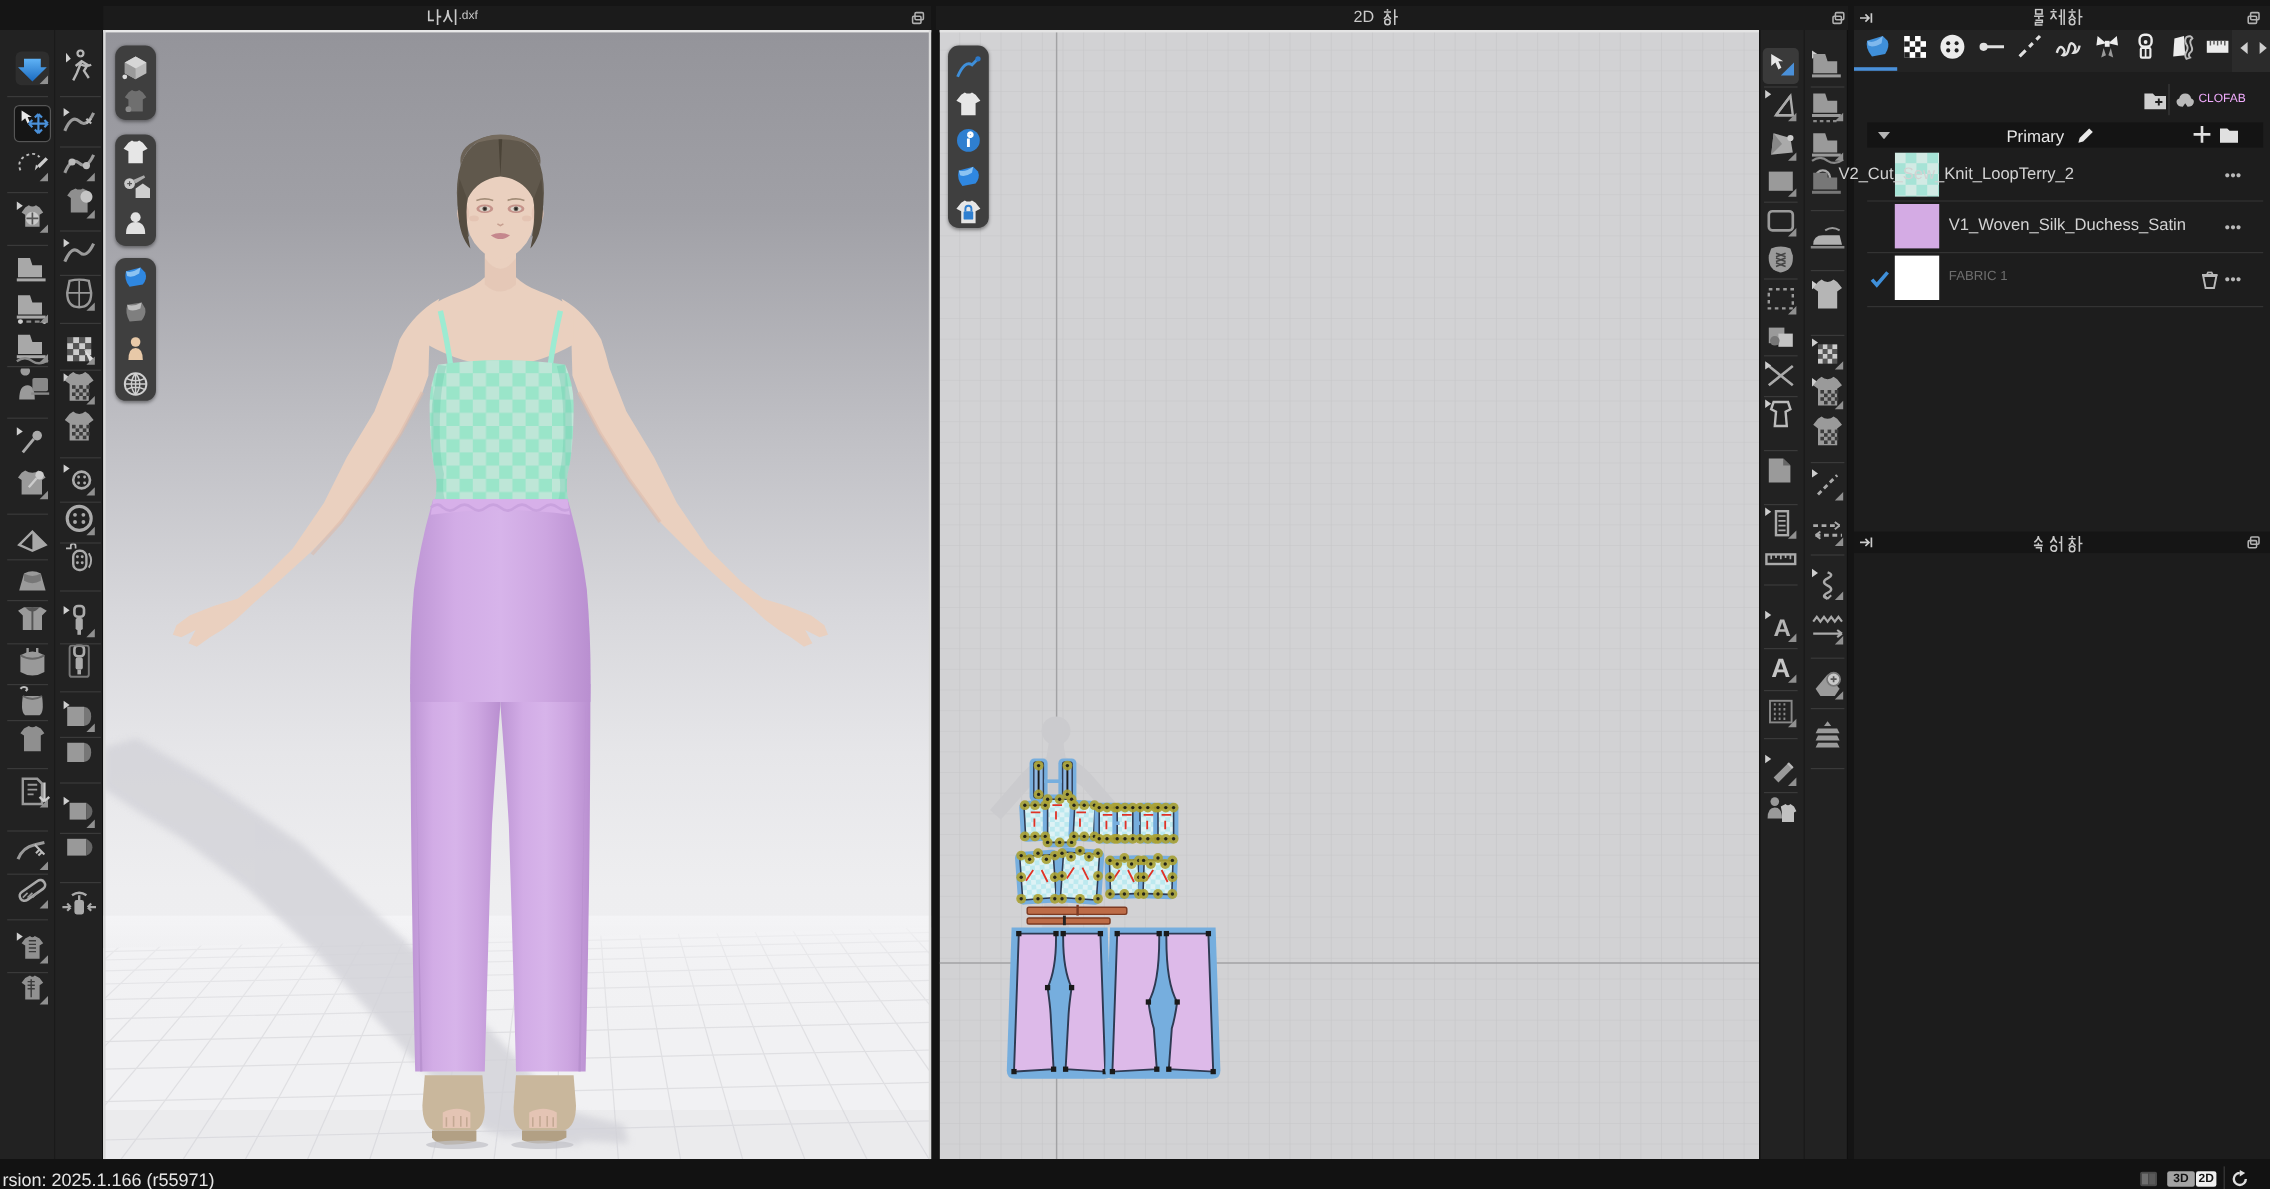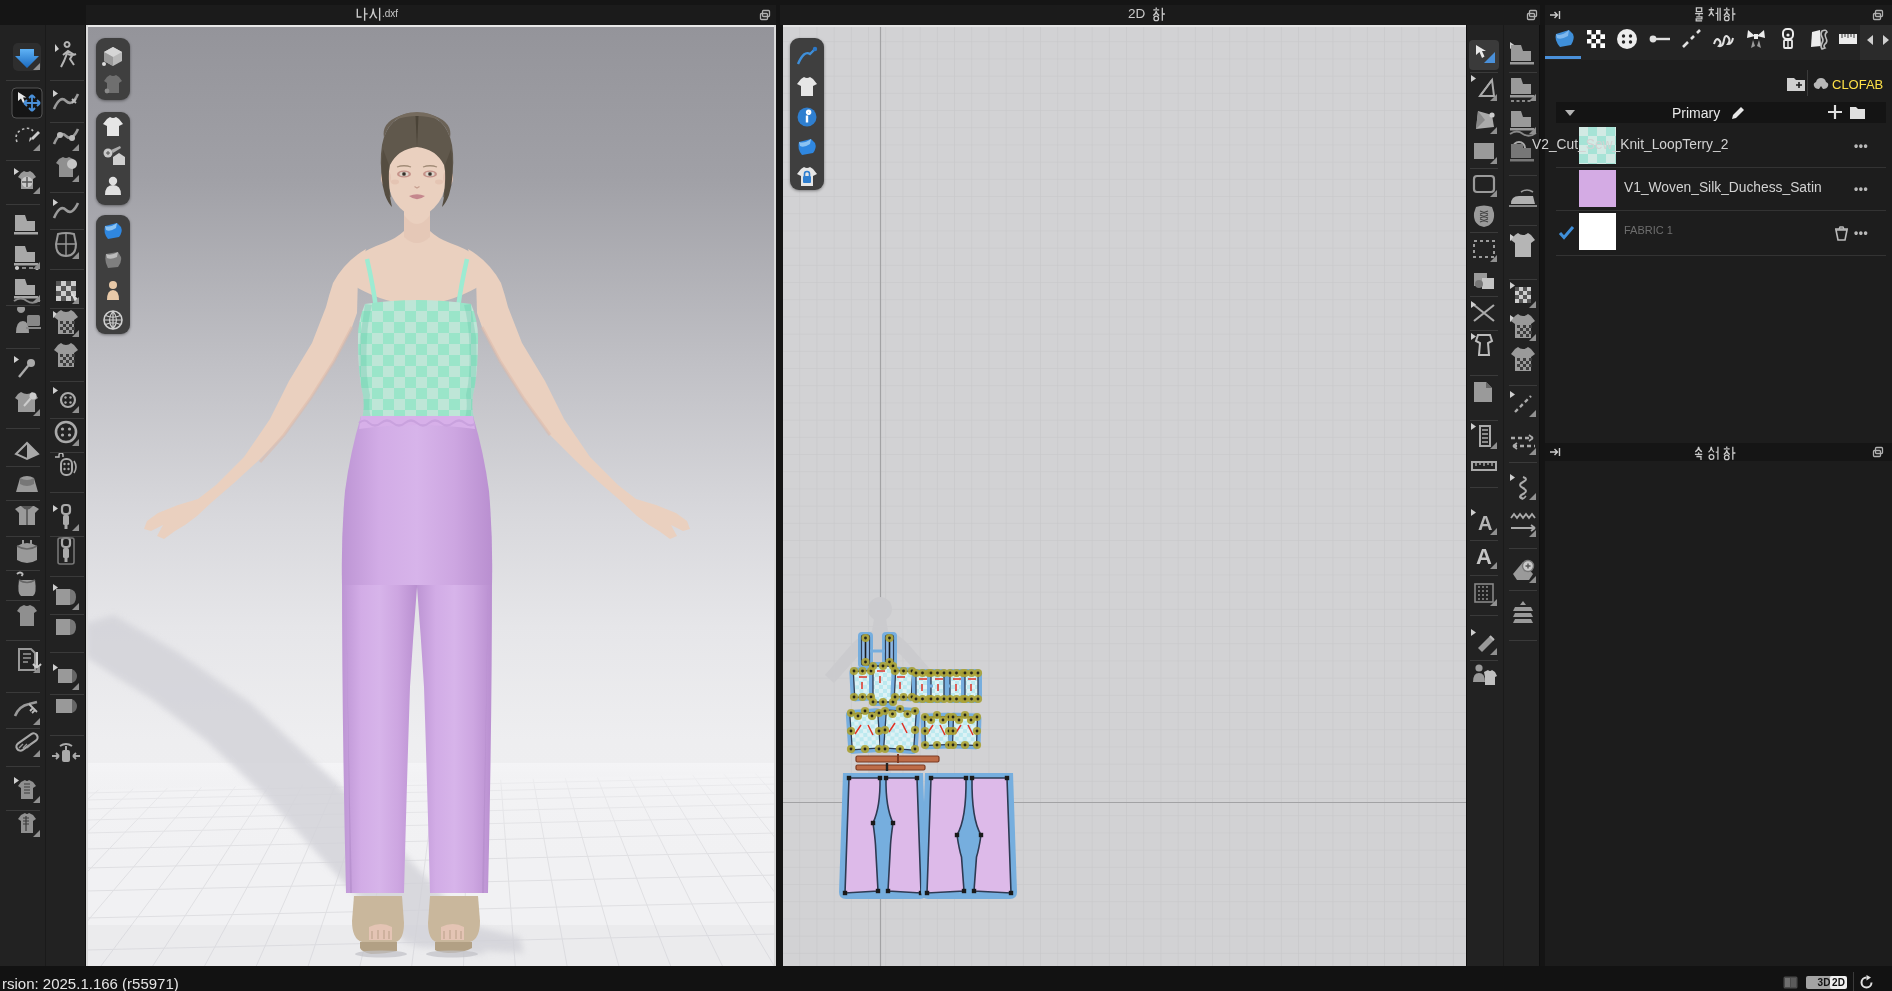--- a/index.html
+++ b/index.html
@@ -1607,21 +1607,21 @@
     <path d="M3 2 L9 7 L3 12 Z" fill="#cfcfcf"></path>
   </svg>
 <svg class="abs" style="left:1786px;top:75px" width="20" height="18" viewBox="0 0 20 18">
     <path d="M1 3 H8 L10 5 H19 V16 H1 Z" fill="#cfcfcf"></path>
     <path d="M13 7 v6 M10 10 h6" stroke="#1d1d1d" stroke-width="1.6"></path>
   </svg>
 <div class="abs" style="left:1807px;top:70px;width:1px;height:26px;background:#3a3a3a"></div>
 <svg class="abs" style="left:1813px;top:77px" width="16" height="14" viewBox="0 0 16 14">
     <path d="M8 1 Q12 1 13 5 Q16 6 15 9 Q14 12 10 12 L8 9 L6 12 Q2 12 1 9 Q0 6 3 5 Q4 1 8 1 Z" fill="#b9b9b9"></path>
   </svg>
-<div class="abs" style="left:1832px;top:77px;color:#fde047;font-size:13px">CLOFAB</div>
+<div class="abs" style="left:1832px;top:77px;color:#f0abfc;font-size:10px">CLOFAB</div>
 <div class="abs" style="left:1556px;top:102px;width:330px;height:21px;background:#141414"></div>
 <svg class="abs" style="left:1564px;top:108px" width="12" height="10" viewBox="0 0 12 10">
     <path d="M1 2 L6 8 L11 2 Z" fill="#b5b5b5"></path>
   </svg>
 <div class="abs" style="left:1672px;top:105px;color:#e8e8e8;font-size:14px">Primary</div>
 <svg class="abs" style="left:1730px;top:105px" width="16" height="16" viewBox="0 0 16 16">
     <path d="M2 14 L3 10 L11 2 L14 5 L6 13 Z" fill="#e8e8e8"></path>
   </svg>
 <svg class="abs" style="left:1827px;top:104px" width="16" height="16" viewBox="0 0 16 16">
     <path d="M8 1 V15 M1 8 H15" stroke="#e0e0e0" stroke-width="2.2"></path>
@@ -1683,17 +1683,17 @@
     <rect x="1.5" y="4.5" width="7" height="6" rx="1" fill="none" stroke="#b0b0b0" stroke-width="1.3"></rect>
   </svg>
 <div class="abs" style="left:1545px;top:461px;width:347px;height:505px;background:#1c1c1c"></div>
 <div class="abs" style="left:0;top:966px;width:1892px;height:25px;background:#121212"></div>
 <div class="abs" style="left:2px;top:975px;color:#e5e5e5;font-size:15px">rsion: 2025.1.166 (r55971)</div>
 <svg class="abs" style="left:1783px;top:976px" width="15" height="13" viewBox="0 0 15 13">
     <rect x="0.5" y="0.5" width="14" height="12" rx="1.5" fill="#4a4a4a"></rect>
     <rect x="2" y="2" width="5" height="9" fill="#6f6f6f"></rect>
     <rect x="8" y="2" width="5" height="9" fill="#5a5a5a"></rect>
   </svg>
-<div class="abs" style="left:1806px;top:976px;width:36px;height:13px;background:#a3a3a3;border-radius:2px;color:#111;font-size:10px;font-weight:bold;text-align:center;line-height:13px">3D</div>
+<div class="abs" style="left:1806px;top:976px;width:23px;height:13px;background:#a3a3a3;border-radius:2px;color:#111;font-size:10px;font-weight:bold;text-align:center;line-height:13px">3D</div>
 <div class="abs" style="left:1830px;top:976px;width:17px;height:13px;background:#f0f0f0;border-radius:2px;color:#111;font-size:10px;font-weight:bold;text-align:center;line-height:13px">2D</div>
 <div class="abs" style="left:1853px;top:972px;width:1px;height:20px;background:#3a3a3a"></div>
 <svg class="abs" style="left:1859px;top:975px" width="15" height="15" viewBox="0 0 15 15">
     <path d="M12.5 7.5 A5 5 0 1 1 7.5 2.5" fill="none" stroke="#e0e0e0" stroke-width="2"></path>
     <path d="M7.5 0 L12 2.5 L7.5 5.5 Z" fill="#e0e0e0"></path>
   </svg></body></html>

